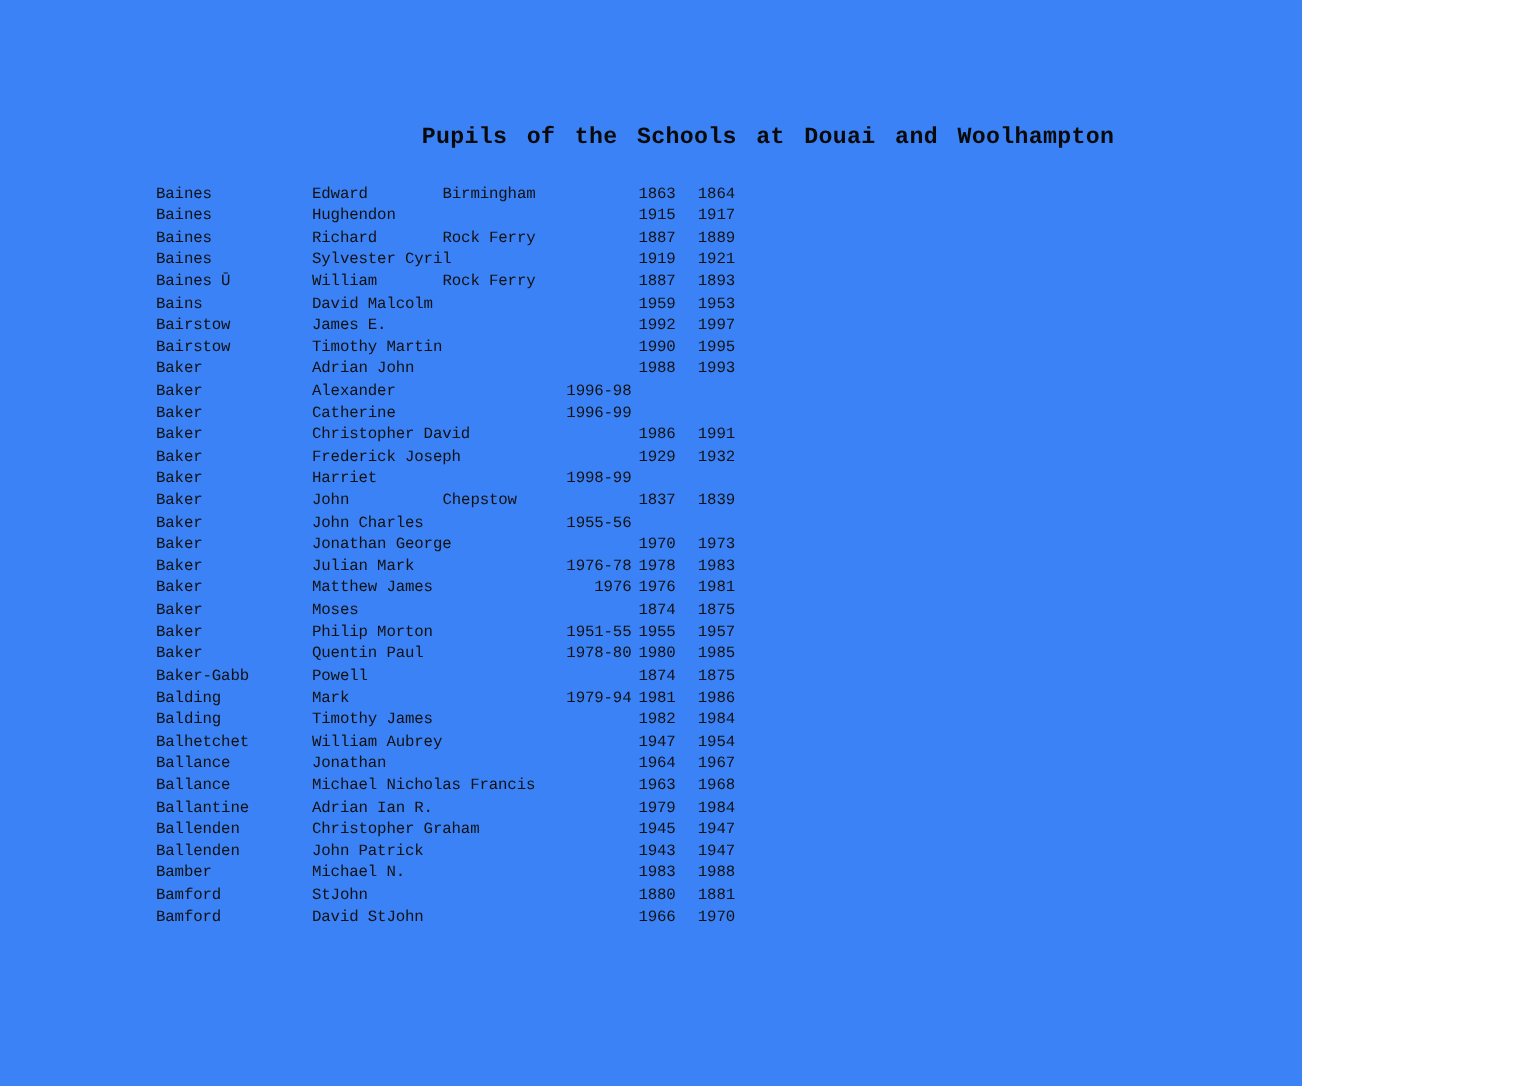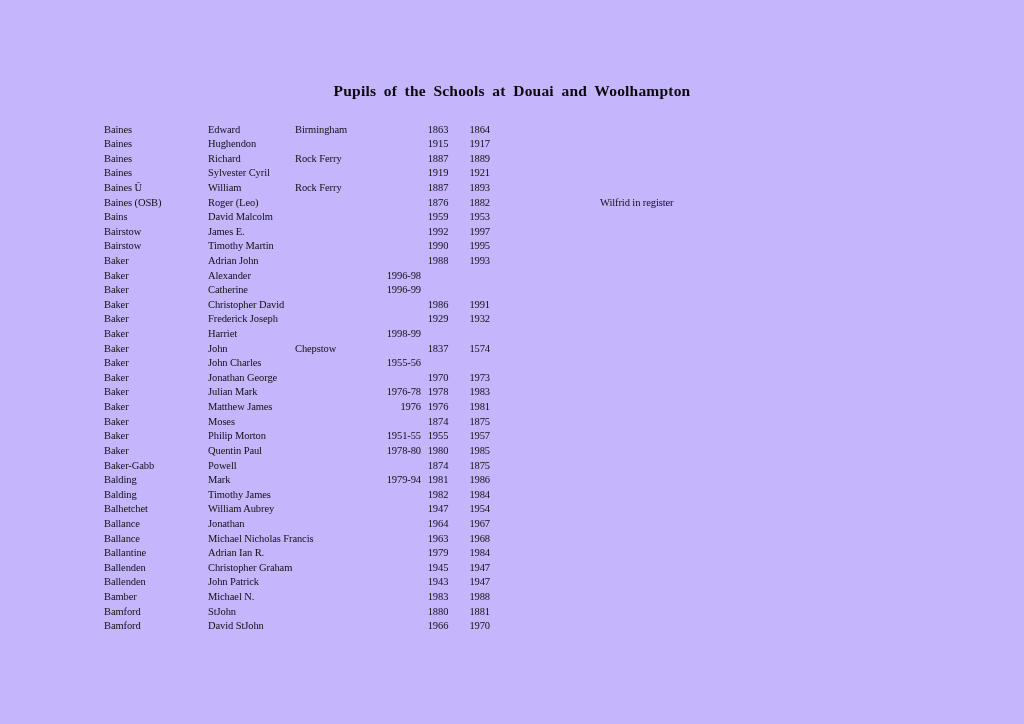--- a/index.html
+++ b/index.html
@@ -2,25 +2,25 @@
 <html><head>
 <meta charset="utf-8">
 <style>
   html, body {
     margin: 0;
     padding: 0;
     background: #ffffff;
   }
   .page {
     position: relative;
-    width: 1024px;
+    width: 868px;
     height: 724px;
-    background: #c4b5fd;
+    background: #3b82f6;
     overflow: hidden;
-    font-family: Liberation Serif, serif;
+    font-family: Liberation Mono, monospace;
     color: #111111;
   }
   .title {
     position: absolute;
     top: 82px;
     left: 0;
     width: 1024px;
     margin: 0;
     text-align: center;
     font-size: 15.5px;
@@ -105,29 +105,20 @@
   <div class="row">
     <span class="cell c-surname">Baines Ū</span>
     <span class="cell c-forename">William</span>
     <span class="cell c-place">Rock Ferry</span>
     <span class="cell c-range"></span>
     <span class="cell c-year1">1887</span>
     <span class="cell c-year2">1893</span>
     <span class="cell c-note"></span>
   </div>
 
-  <div class="row">
-    <span class="cell c-surname">Baines (OSB)</span>
-    <span class="cell c-forename">Roger (Leo)</span>
-    <span class="cell c-place"></span>
-    <span class="cell c-range"></span>
-    <span class="cell c-year1">1876</span>
-    <span class="cell c-year2">1882</span>
-    <span class="cell c-note">Wilfrid in register</span>
-  </div>
 
   <div class="row">
     <span class="cell c-surname">Bains</span>
     <span class="cell c-forename">David Malcolm</span>
     <span class="cell c-place"></span>
     <span class="cell c-range"></span>
     <span class="cell c-year1">1959</span>
     <span class="cell c-year2">1953</span>
     <span class="cell c-note"></span>
   </div>
@@ -211,21 +202,21 @@
     <span class="cell c-year2"></span>
     <span class="cell c-note"></span>
   </div>
 
   <div class="row">
     <span class="cell c-surname">Baker</span>
     <span class="cell c-forename">John</span>
     <span class="cell c-place">Chepstow</span>
     <span class="cell c-range"></span>
     <span class="cell c-year1">1837</span>
-    <span class="cell c-year2">1574</span>
+    <span class="cell c-year2">1839</span>
     <span class="cell c-note"></span>
   </div>
 
   <div class="row">
     <span class="cell c-surname">Baker</span>
     <span class="cell c-forename">John Charles</span>
     <span class="cell c-place"></span>
     <span class="cell c-range">1955-56</span>
     <span class="cell c-year1"></span>
     <span class="cell c-year2"></span>

